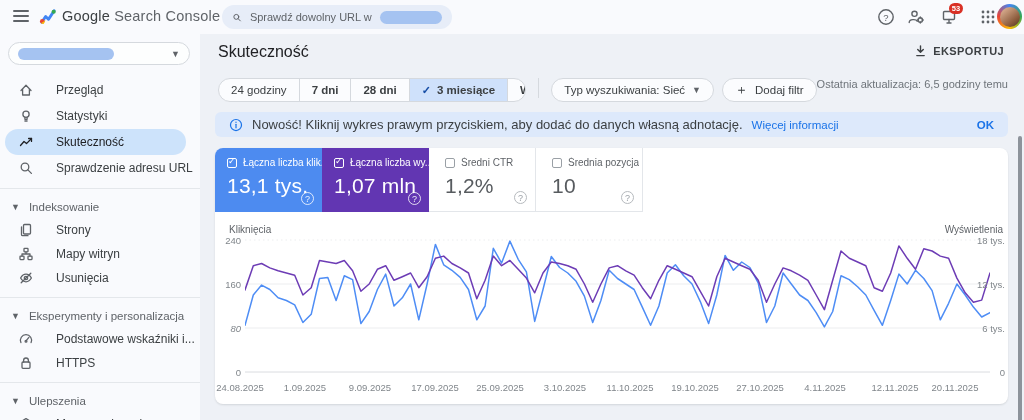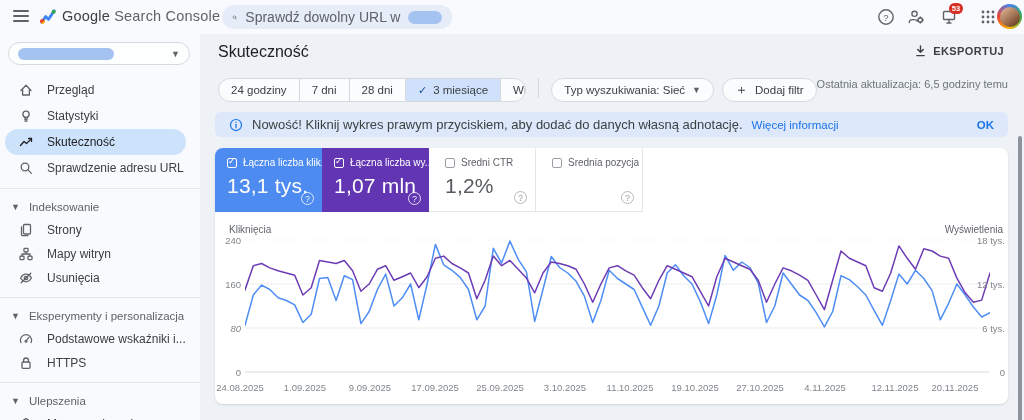--- a/index.html
+++ b/index.html
@@ -13,21 +13,21 @@
   #topbar { position:absolute; left:0; top:0; width:1024px; height:34px; background:#f9fafd; z-index:5; }
   #hamburger { position:absolute; left:13px; top:10px; width:16px; height:12px; cursor:pointer; }
   #hamburger span { display:block; height:2px; background:#5f6368; margin-bottom:3px; border-radius:1px; }
   #logo-icon { position:absolute; left:38px; top:7px; width:19px; height:19px; }
   #app-title { position:absolute; left:62px; top:8px; font-size:14.5px; color:#3c4043; letter-spacing:.2px; white-space:nowrap; }
   #app-title .t2 { color:#5f6368; }
   #search-pill {
     position:absolute; left:222px; top:5px; width:230px; height:24px; border-radius:12px;
     background:#e7edf8; display:flex; align-items:center; padding:0 10px; gap:8px; cursor:text;
   }
-  #search-pill .ph { font-size:14px; color:#5f6368; white-space:nowrap; }
+  #search-pill .ph { font-size:11px; color:#5f6368; white-space:nowrap; }
   .redact { background:#a5c3f1; border-radius:7px; }
   #search-redact { width:82px; height:13px; }
   .topicon { position:absolute; top:7px; width:20px; height:20px; cursor:pointer; }
   #badge {
     position:absolute; left:9px; top:-4px; min-width:14px; height:11px; background:#d93025; color:#fff;
     border-radius:6px; font-size:7.5px; line-height:11px; text-align:center; padding:0 2px; font-weight:bold;
   }
   #avatar {
     position:absolute; left:997px; top:4px; width:25px; height:25px; border-radius:50%;
     background:conic-gradient(#4285f4,#34a853,#fbbc05,#ea4335,#4285f4); cursor:pointer;
@@ -39,41 +39,41 @@
   
   #sidebar { position:absolute; left:0; top:34px; width:200px; height:386px; background:#f9fafd; z-index:4; overflow:hidden; }
   #property {
     margin:8px 10px 12px 8px; height:23px; border:1px solid #d5d9de; border-radius:12px; background:#fdfefe;
     display:flex; align-items:center; padding:0 9px; cursor:pointer;
   }
   #property-redact { width:96px; height:12px; }
   #property .caret { margin-left:auto; }
   .caret { font-size:9px; color:#5f6368; }
   .nav-item {
-    height:26px; display:flex; align-items:center; gap:13px; padding-left:18px; margin-right:14px;
+    height:26px; display:flex; align-items:center; gap:22px; padding-left:18px; margin-right:14px;
     font-size:12px; color:#3c4043; cursor:pointer; border-radius:0 14px 14px 0; white-space:nowrap;
   }
   .nav-item.selected { background:#cde3fb; border-radius:14px; margin-left:5px; padding-left:13px; color:#202124; }
   .nav-item .nicon { width:16px; height:16px; flex:0 0 16px; display:flex; }
   .nav-divider { height:1px; background:#e4e7eb; margin:7px 0; }
   .nav-section {
     height:22px; display:flex; align-items:center; gap:9px; padding-left:11px;
     font-size:11.5px; color:#5f6368; cursor:pointer; white-space:nowrap;
   }
   .nav-sub { height:24px; }
   
   #main { position:absolute; left:200px; top:34px; width:824px; height:386px; background:#eef1f6; }
   #page-title { position:absolute; left:18px; top:9px; font-size:16px; color:#202124; }
   #export-btn { position:absolute; right:20px; top:10px; display:flex; align-items:center; gap:6px;
     font-size:11px; font-weight:bold; letter-spacing:.4px; color:#3c4043; cursor:pointer; }
   #filter-row { position:absolute; left:18px; top:44px; right:16px; height:40px; display:flex; align-items:flex-start; }
   .seg { display:inline-flex; border:1px solid #d5d9de; border-radius:13px; overflow:hidden; background:#fbfcfe; height:24px; }
   .seg-chip { padding:0 12px; line-height:22px; font-size:11.5px; color:#3c4043; cursor:pointer; white-space:nowrap;
     display:flex; align-items:center; gap:6px; }
-  .seg-chip + .seg-chip { border-left:1px solid #d5d9de; }
+  .seg-chip + .seg-chip { border-left:1px solid #d5d9de;font-weight:bold; }
   .seg-chip.sel { background:#cfe1fb; }
   .seg-chip .chk { color:#174ea6; font-size:11px; }
   .vdiv { width:1px; height:20px; background:#d5d9de; margin:0 12px; }
   .pill { border:1px solid #d5d9de; border-radius:13px; height:24px; background:#fbfcfe; padding:0 12px;
     display:flex; align-items:center; gap:7px; font-size:11.5px; color:#3c4043; cursor:pointer; white-space:nowrap; }
   .pill + .pill { margin-left:8px; }
   .plus { font-size:13px; color:#3c4043; }
   #last-update { margin-left:auto; font-size:11px; color:#6e747a; white-space:nowrap; }
   #banner { position:absolute; left:15px; top:78px; right:16px; height:25px; background:#dde9fb; border-radius:6px;
     display:flex; align-items:center; padding:0 14px; gap:9px; }
@@ -363,20 +363,21 @@
               <span class="tlabel">Średni CTR</span>
             </div>
             <div class="tvalue">1,2%</div>
             <span class="help">?</span>
           </div>
           <div class="tile c3 white">
             <div class="trow">
               <span class="cbx"></span>
               <span class="tlabel">Średnia pozycja</span>
             </div>
+            <div class="tvalue">10</div>
             <span class="help">?</span>
           </div>
         </div>
       <div class="axis-caption" style="left:14px; top:76px;">Kliknięcia</div>
       <div class="axis-caption" style="left:700px; width:88px; text-align:right; top:76px;">Wyświetlenia</div>
       <svg id="chart-svg" width="745" height="138">
           <line x1="0" y1="2.0" x2="745" y2="2.0" stroke="#ecedef" stroke-width="1" stroke-dasharray="1.5,3"></line>
           <line x1="0" y1="46.0" x2="745" y2="46.0" stroke="#ecedef" stroke-width="1"></line>
           <line x1="0" y1="90.0" x2="745" y2="90.0" stroke="#ecedef" stroke-width="1"></line>
           <line x1="0" y1="134.0" x2="745" y2="134.0" stroke="#dadce0" stroke-width="1"></line>

